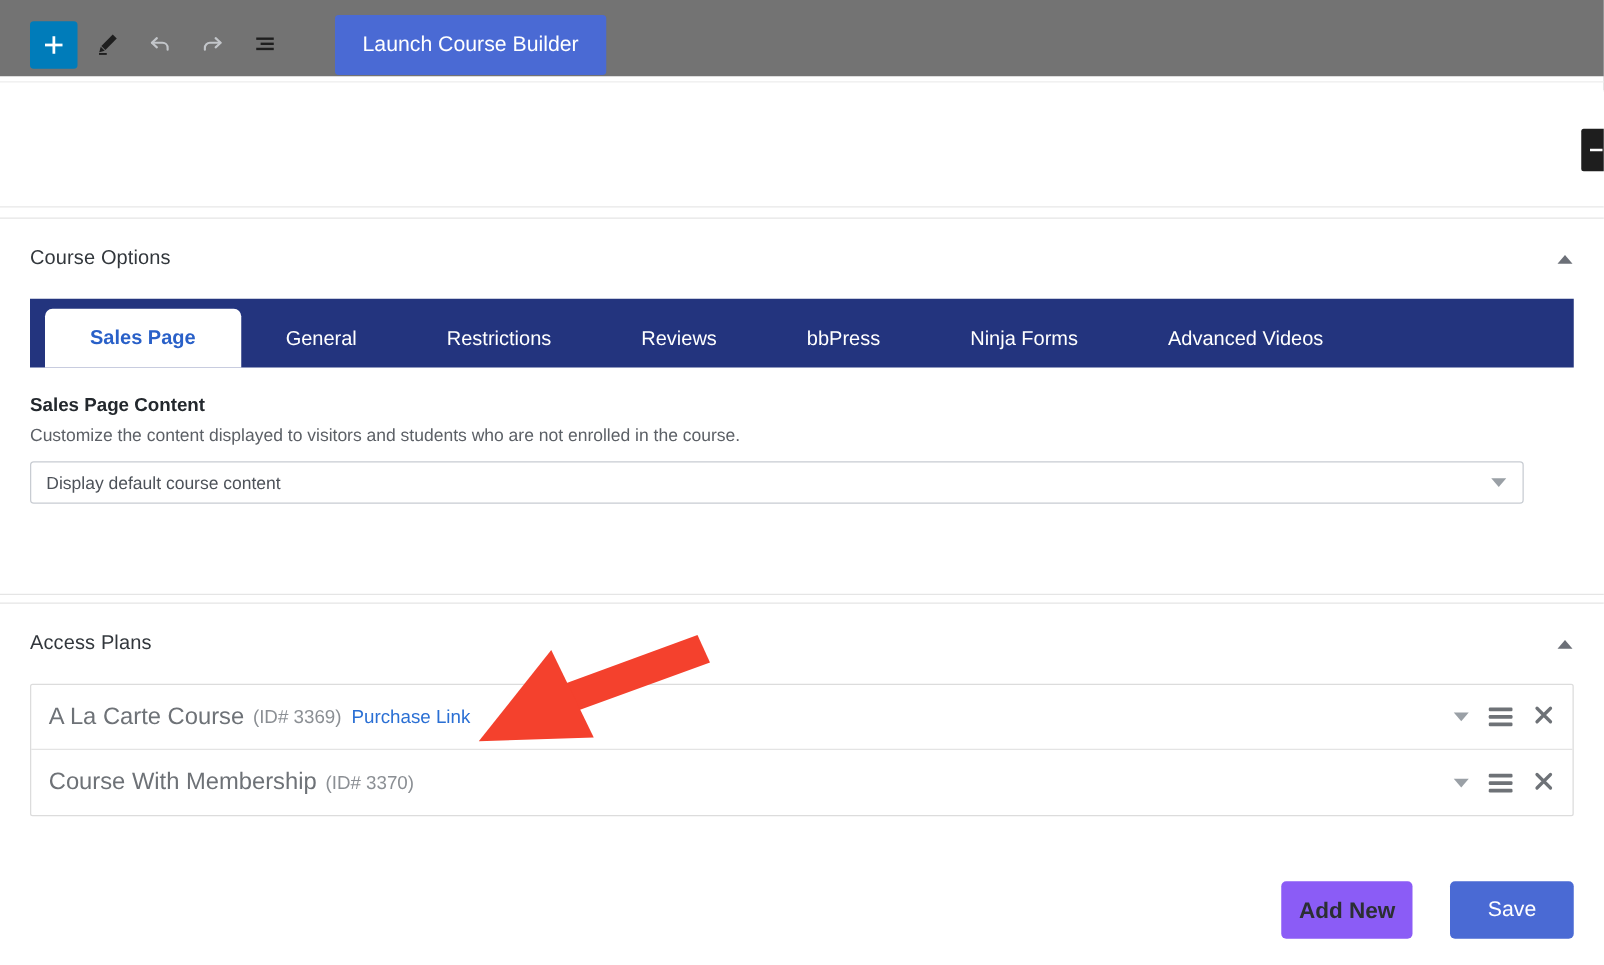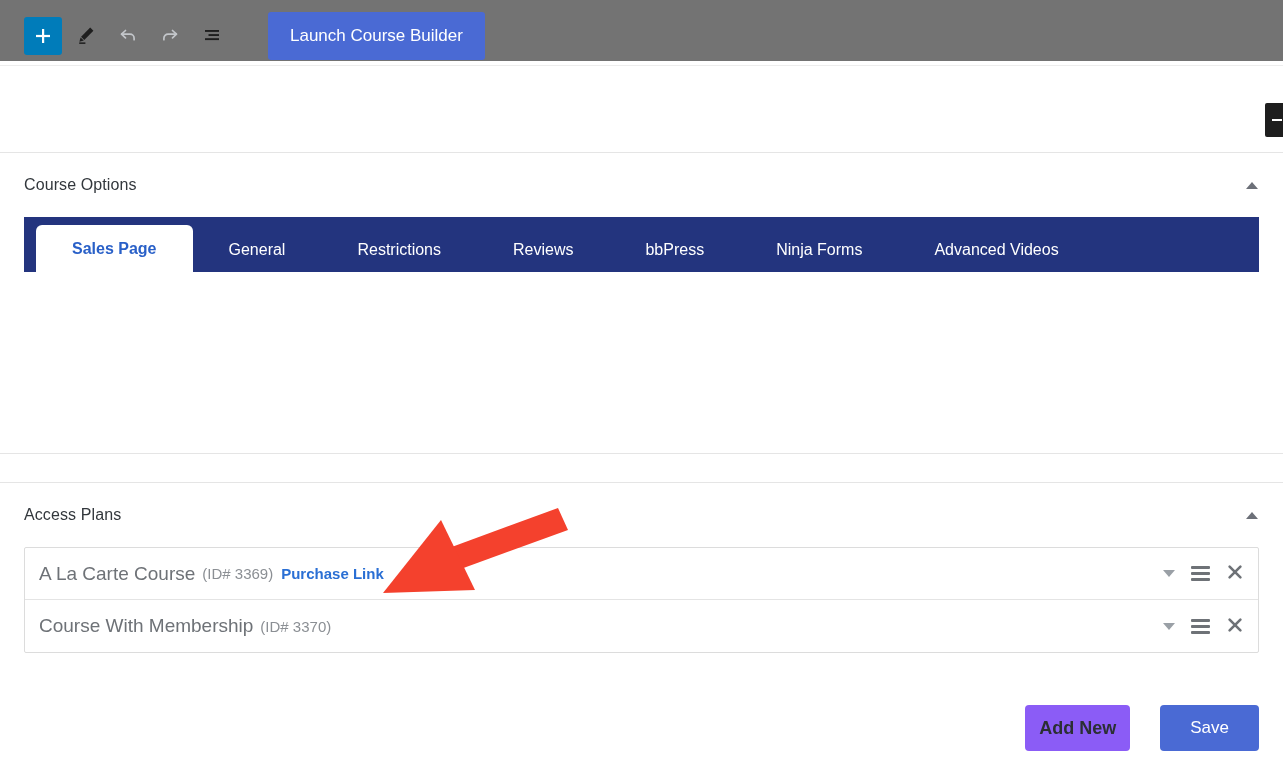--- a/index.html
+++ b/index.html
@@ -101,21 +101,21 @@
     background: transparent; border: none; cursor: pointer;
   }
   .caret-up {
     width: 0; height: 0;
     border-left: 6px solid transparent;
     border-right: 6px solid transparent;
     border-bottom: 7px solid #6c7078;
   }
 
   
-  #panel-course-options { top: 152px; height: 302px; }
+  #panel-course-options { top: 174px; height: 302px; }
   .tabs-bar {
     margin: 0 24px;
     height: 55px;
     background: #23347e;
     display: flex; align-items: flex-end;
     padding-left: 12px;
   }
   .tab {
     height: 44px;
     padding: 0 36px;
@@ -183,21 +183,21 @@
   }
   .plan-row:last-child { border-bottom: none; }
   .plan-name {
     font-size: 19px; color: #6e7277;
   }
   .plan-id {
     font-size: 15px; color: #8b8f94; margin-left: 7px;
   }
   .plan-link {
     font-size: 15px; color: #2a6fd4; margin-left: 8px;
-    text-decoration: none; cursor: pointer; font-weight: bold;
+    text-decoration: none; cursor: pointer;
   }
   .row-actions {
     position: absolute; right: 14px; top: 0; bottom: 0;
     display: flex; align-items: center; gap: 16px;
   }
   .row-icon {
     background: transparent; border: none; padding: 0;
     display: flex; align-items: center; justify-content: center;
     cursor: pointer; color: #6e7277;
   }
@@ -328,20 +328,29 @@
       <span>bbPress</span>
     </button>
     <button class="tab">
       <span>Ninja Forms</span>
     </button>
     <button class="tab">
       <span>Advanced Videos</span>
     </button>
   </div>
 
+  <div class="tab-body">
+    <p class="field-label">Sales Page Content</p>
+    <p class="field-desc">Customize the content displayed to visitors and students who are not enrolled in the course.</p>
+
+    <div class="select-wrap">
+      <span class="select-value">Display default course content</span>
+      <span class="caret-down"></span>
+    </div>
+  </div>
 </section>
 
 <section class="panel" id="panel-access-plans">
 
   <div class="panel-head">
     <span class="panel-title">Access Plans</span>
     <button class="panel-toggle">
       <span class="caret-up"></span>
     </button>
   </div>

